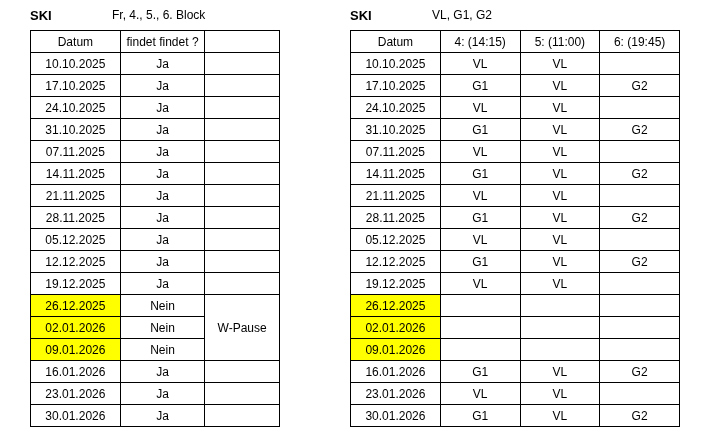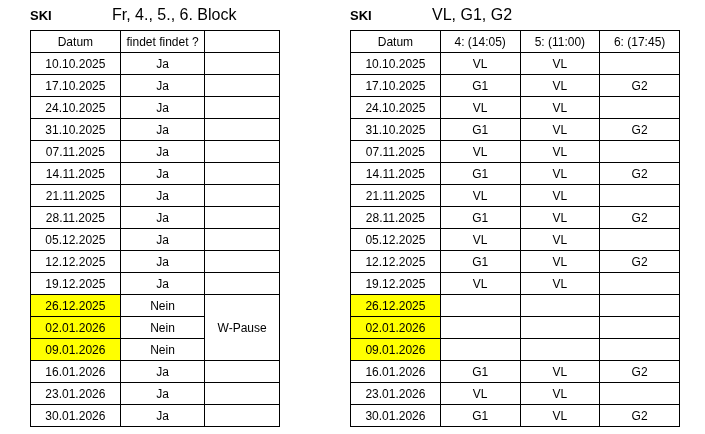--- a/index.html
+++ b/index.html
@@ -34,21 +34,21 @@
     display: flex;
     align-items: center;
     height: 30px;
   }
   .title-code {
     font-weight: bold;
     font-size: 13px;
     width: 82px;
   }
   .title-desc {
-    font-size: 16px;
+    font-size: 12px;
     white-space: nowrap;
   }
 
   table.grid {
     border-collapse: collapse;
     table-layout: fixed;
   }
   table.grid td, table.grid th {
     border: 1px solid #000000;
     height: 22px;
@@ -199,23 +199,23 @@
     <table class="grid rt">
       <colgroup>
           <col class="c1">
           <col class="c2">
           <col class="c3">
           <col class="c4">
         </colgroup>
       <tbody id="right-body">
           <tr class="hdr">
             <td>Datum</td>
-            <td>4: (14:05)</td>
+            <td>4: (14:15)</td>
             <td>5: (11:00)</td>
-            <td>6: (17:45)</td>
+            <td>6: (19:45)</td>
           </tr>
           <tr>
             <td>10.10.2025</td>
             <td>VL</td>
             <td>VL</td>
             <td></td>
           </tr>
           <tr>
             <td>17.10.2025</td>
             <td>G1</td>

